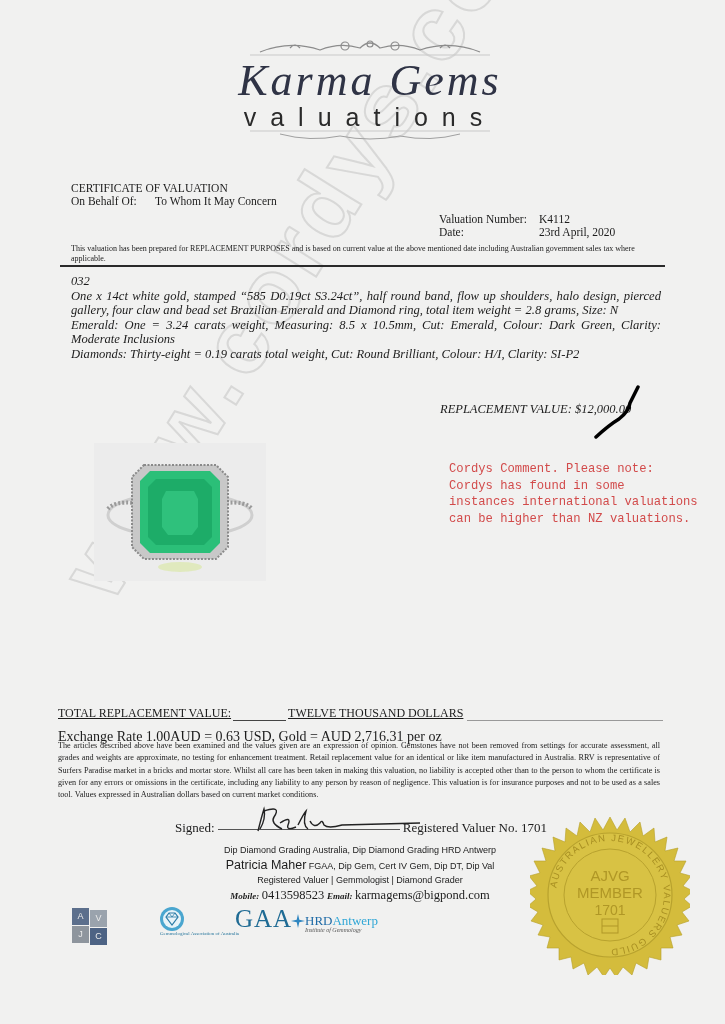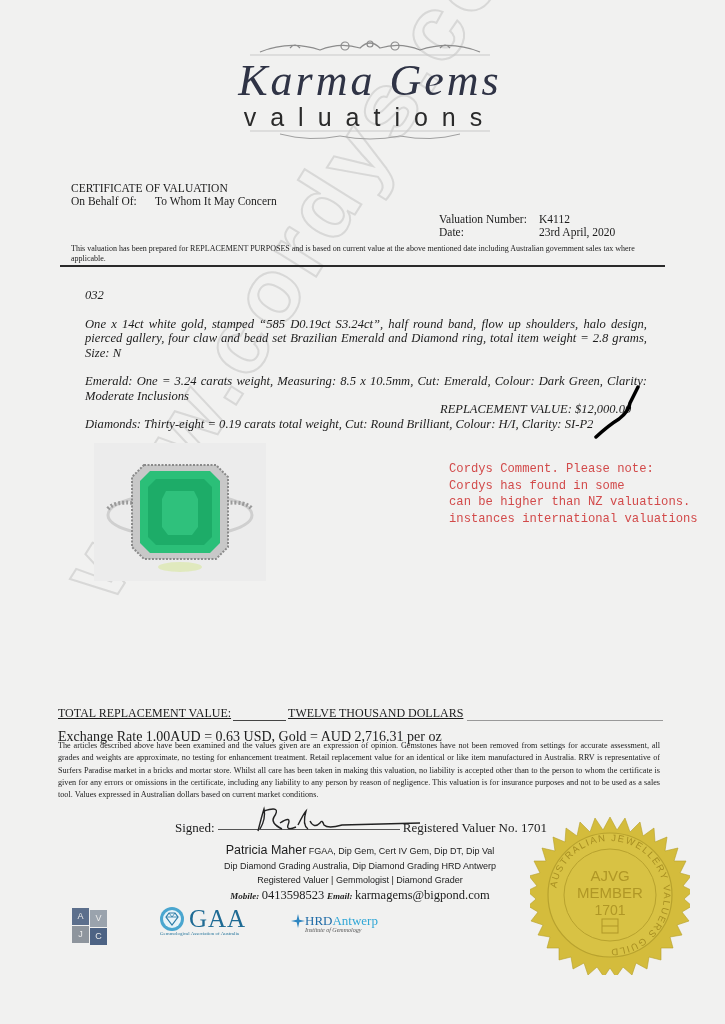--- a/index.html
+++ b/index.html
@@ -23,21 +23,21 @@
 
   .header-left { position: absolute; left: 71px; top: 182px; font-size: 11.5px; line-height: 13px; z-index: 2; }
   .header-left .row2 span.lbl { display: inline-block; width: 84px; }
   .header-right { position: absolute; left: 439px; top: 185px; font-size: 11.5px; line-height: 13px; z-index: 2; margin-top: 28px; }
   .header-right .lbl { display: inline-block; width: 100px; }
 
   .purpose { position: absolute; left: 71px; top: 244px; width: 585px; font-size: 8px; line-height: 10px; z-index: 2; }
   .rule-thick { position: absolute; left: 60px; top: 265px; width: 605px; height: 2px; background: #2a2a2a; z-index: 2; }
 
   .desc { position: absolute; left: 71px; top: 274px; width: 590px; font-style: italic; font-size: 12.6px; line-height: 14.5px; z-index: 2; text-align: justify; }
-  .desc p { margin: 14px; }
+  .desc p { margin: 0; }
 
   .replacement { position: absolute; left: 440px; top: 402px; font-style: italic; font-size: 12.5px; z-index: 2; }
   .scribble { position: absolute; left: 594px; top: 385px; z-index: 3; }
 
   .ring-photo { position: absolute; left: 94px; top: 443px; width: 172px; height: 138px; background: #e9e9e9; z-index: 2; }
   .ring-photo svg { display: block; }
 
   .comment { position: absolute; left: 449px; top: 461px; font-family: Liberation Mono, monospace; font-size: 12.2px; line-height: 16.5px; color: #d24a4a; z-index: 2; }
 
   .total { position: absolute; left: 58px; top: 706px; width: 605px; font-size: 12px; z-index: 2; display: flex; align-items: flex-end; text-decoration: underline; }
@@ -53,21 +53,21 @@
 
   .valuer { position: absolute; left: 195px; top: 843px; width: 330px; text-align: center; font-family: "Liberation Sans", sans-serif; font-size: 9px; line-height: 14.5px; z-index: 2; }
   .valuer .name { font-size: 12.5px; }
   .valuer .contact-lbl { font-family: "Liberation Serif", serif; font-style: italic; font-weight: bold; font-size: 9px; }
   .valuer .contact-val { font-family: "Liberation Serif", serif; font-size: 12.5px; }
 
   .ajvc { position: absolute; left: 72px; top: 908px; width: 36px; height: 36px; z-index: 2; }
   .ajvc div { position: absolute; width: 17px; height: 17px; color: #eaeaea; font-family: "Liberation Sans", sans-serif; font-size: 9px; text-align: center; line-height: 17px; }
 
   .gaa { position: absolute; left: 158px; top: 905px; z-index: 2; }
-  .gaa .mark { display: flex; align-items: center; }
+  .gaa .mark { display: flex; align-items: center; gap: 46px; }
   .gaa .txt { font-family: "Liberation Serif", serif; font-size: 25px; color: #1f6b94; margin-left: 3px; letter-spacing: 1px; }
   .gaa .cap { font-family: "Liberation Serif", serif; font-size: 5px; color: #27769c; margin-top: -2px; margin-left: 2px; }
 
   .hrd { position: absolute; left: 291px; top: 913px; z-index: 2; }
   .hrd .row { display: flex; align-items: center; }
   .hrd .t1 { font-family: Liberation Serif, serif; font-size: 13px; color: #1d6aa6; }
   .hrd .t1 b { color: #31a7d6; font-weight: normal; }
   .hrd .cap { font-family: "Liberation Serif", serif; font-style: italic; font-size: 6px; color: #555; margin-left: 14px; margin-top: -2px; }
 
   .seal { position: absolute; left: 530px; top: 815px; width: 160px; height: 160px; z-index: 2; }
@@ -138,22 +138,22 @@
     <path d="M56 28 L116 28 L126 38 L126 100 L116 110 L56 110 L46 100 L46 38 Z" fill="#2bbf78"></path>
     <path d="M62 36 L110 36 L118 44 L118 94 L110 102 L62 102 L54 94 L54 44 Z" fill="#1aa864" opacity="0.8"></path>
     <path d="M72 48 L100 48 L104 56 L104 84 L98 92 L74 92 L68 84 L68 56 Z" fill="#3ccf8a" opacity="0.6"></path>
     <ellipse cx="86" cy="124" rx="22" ry="5" fill="#d9e8a0" opacity="0.6"></ellipse>
   </svg>
 </div>
 
 <div class="comment">
   <div>Cordys Comment.  Please note:</div>
   <div>Cordys has found in some</div>
+  <div>instances international valuations</div>
   <div>can be higher than NZ valuations.</div>
-  <div>instances international valuations</div>
 </div>
 
 <div class="total">
   <span>TOTAL REPLACEMENT VALUE:</span>
   <span class="blank"></span>
   <span>TWELVE THOUSAND DOLLARS</span>
   <span class="line"></span>
 </div>
 
 <div class="exchange">Exchange Rate 1.00AUD = 0.63 USD, Gold = AUD 2,716.31 per oz</div>
@@ -164,22 +164,22 @@
   <span class="sigline"></span>
   <span>Registered Valuer No. 1701</span>
 </div>
 <div class="signature">
   <svg width="170" height="30" viewBox="0 0 170 30">
     <path d="M6 26 Q10 10 12 4 Q14 14 8 24 M12 6 Q30 0 22 12 Q18 18 30 24 M28 18 Q40 10 36 20 Q34 26 44 22 M46 20 Q52 8 54 6 Q50 20 56 24 M58 16 Q62 24 68 18 Q70 14 72 20 Q76 24 90 20 L168 18" fill="none" stroke="#222" stroke-width="1.4"></path>
   </svg>
 </div>
 
 <div class="valuer">
+  <div>Dip Diamond Grading Australia, Dip Diamond Grading HRD Antwerp</div>
   <div><span class="name">Patricia Maher</span> <span>FGAA, Dip Gem, Cert IV Gem, Dip DT, Dip Val</span></div>
-  <div>Dip Diamond Grading Australia, Dip Diamond Grading HRD Antwerp</div>
   <div>Registered Valuer | Gemmologist | Diamond Grader</div>
   <div>
     <span class="contact-lbl">Mobile:</span>
     <span class="contact-val">0413598523</span>
     <span class="contact-lbl">Email:</span>
     <span class="contact-val">karmagems@bigpond.com</span>
   </div>
 </div>
 
 <div class="ajvc">

